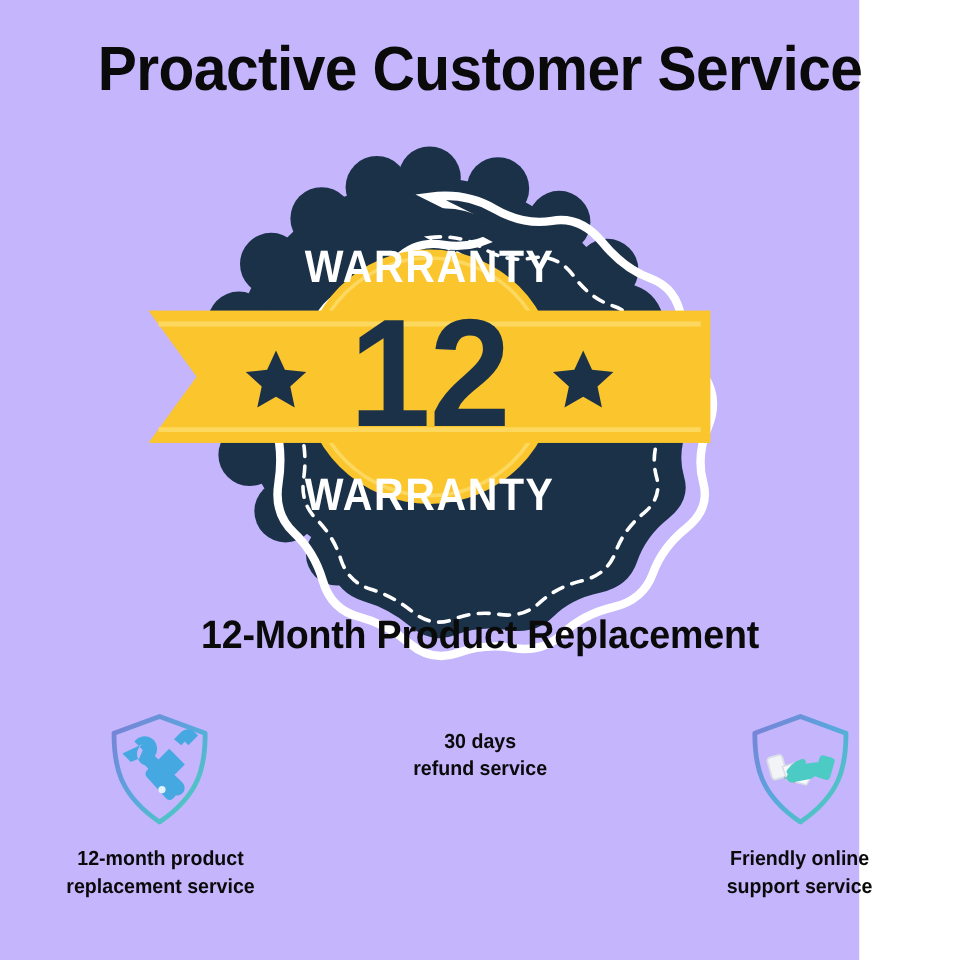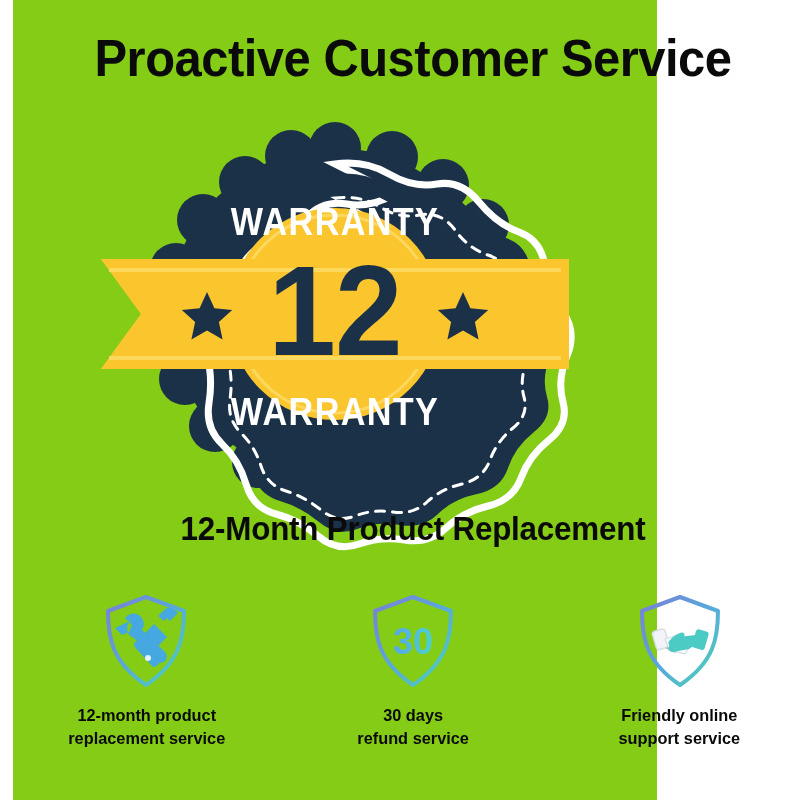--- a/index.html
+++ b/index.html
@@ -10,24 +10,23 @@
   body {
     width: 800px;
     height: 800px;
     overflow: hidden;
     font-family: "Liberation Sans", sans-serif;
     -webkit-font-smoothing: antialiased;
   }
 
   .page {
     position: relative;
-    width: 644px;
+    width: 716px;
     height: 800px;
-    background: #84cc16;
-    margin-left: 13px;
+    background: #c4b5fd;
   }
 
   
   .headline {
     position: absolute;
     top: 28px;
     left: 0;
     width: 800px;
     text-align: center;
     font-family: "Liberation Sans", sans-serif;
@@ -346,39 +345,20 @@
           </g>
         </svg>
       </span>
       <div class="feature-label">
         <span class="l1">12-month product</span>
         <span class="l2">replacement service</span>
       </div>
     </div>
 
     <div class="feature">
-      <span class="feature-icon">
-        <svg viewBox="0 0 92 98" xmlns="http://www.w3.org/2000/svg">
-          <defs>
-            <linearGradient id="shieldGrad2" x1="0" y1="0" x2="1" y2="1">
-              <stop offset="0%" stop-color="#7B7FD6"></stop>
-              <stop offset="50%" stop-color="#58A8DD"></stop>
-              <stop offset="100%" stop-color="#4AD6B4"></stop>
-            </linearGradient>
-            <linearGradient id="numGrad2" x1="0" y1="0" x2="1" y2="0">
-              <stop offset="0%" stop-color="#57A6E8"></stop>
-              <stop offset="100%" stop-color="#4BD3CE"></stop>
-            </linearGradient>
-          </defs>
-          <path d="M46,5 L84,19 C84,46 80,70 46,93 C12,70 8,46 8,19 Z" fill="none" stroke="url(#shieldGrad2)" stroke-width="4" stroke-linejoin="round"></path>
-          <text x="46" y="62" text-anchor="middle" font-family="Liberation Sans, sans-serif" font-weight="bold" font-size="36" fill="url(#numGrad2)">
-            <tspan>30</tspan>
-          </text>
-        </svg>
-      </span>
       <div class="feature-label">
         <span class="l1">30 days</span>
         <span class="l2">refund service</span>
       </div>
     </div>
 
     <div class="feature">
       <span class="feature-icon">
         <svg viewBox="0 0 92 98" xmlns="http://www.w3.org/2000/svg">
           <defs>

